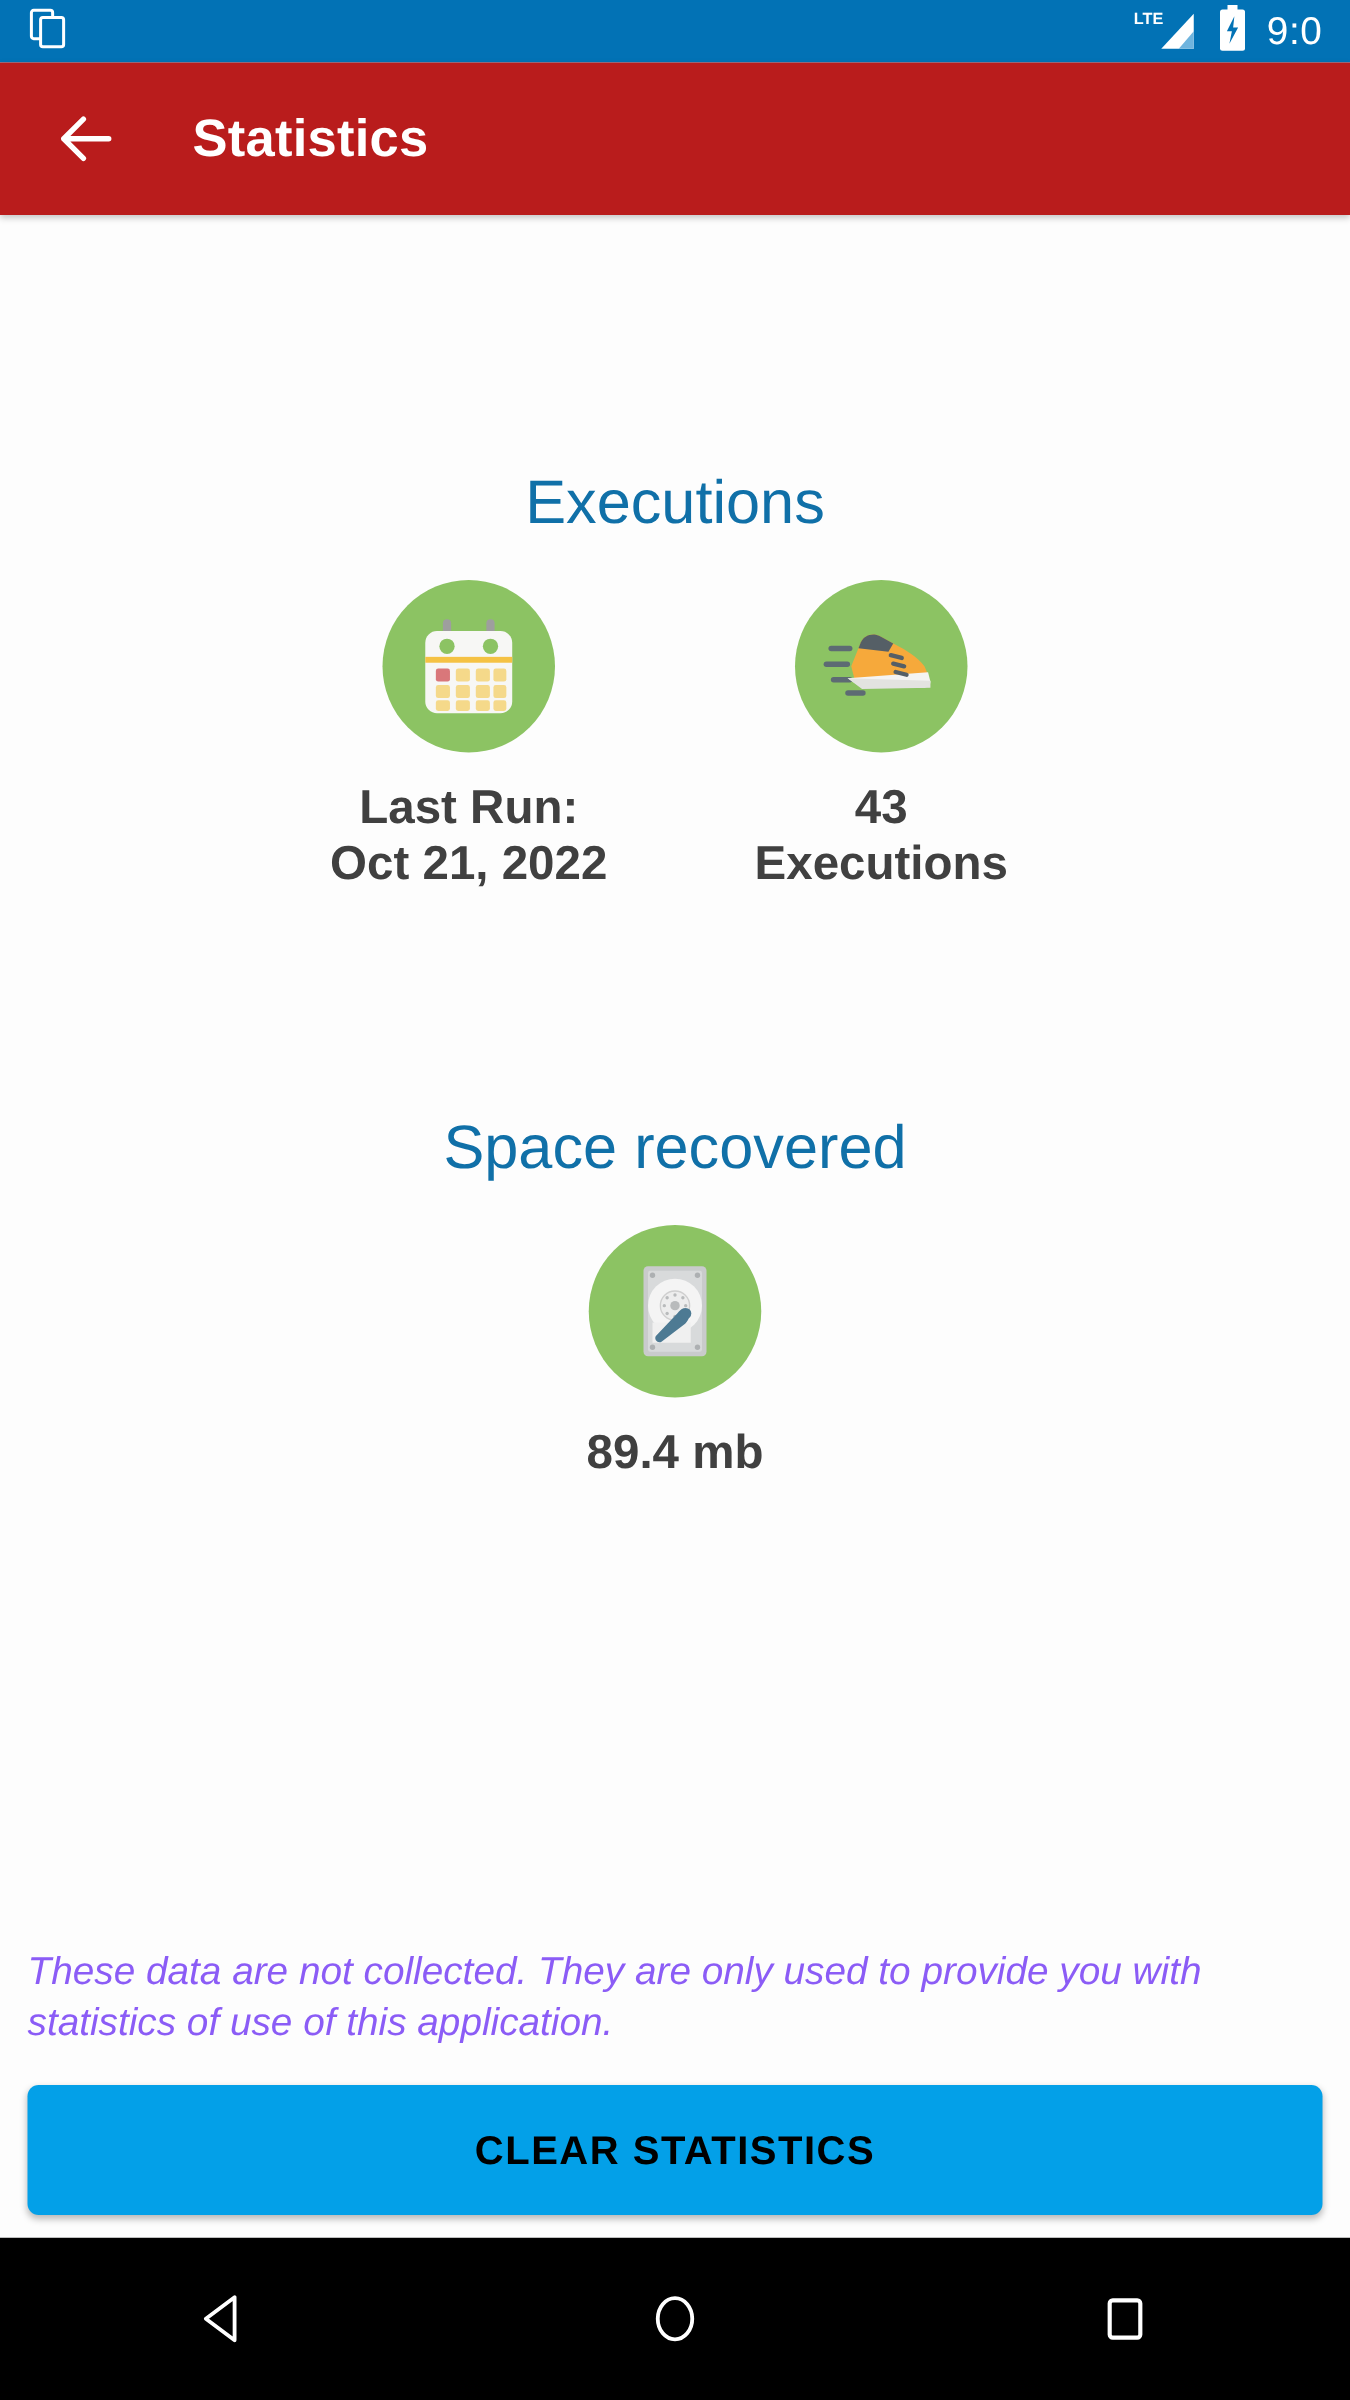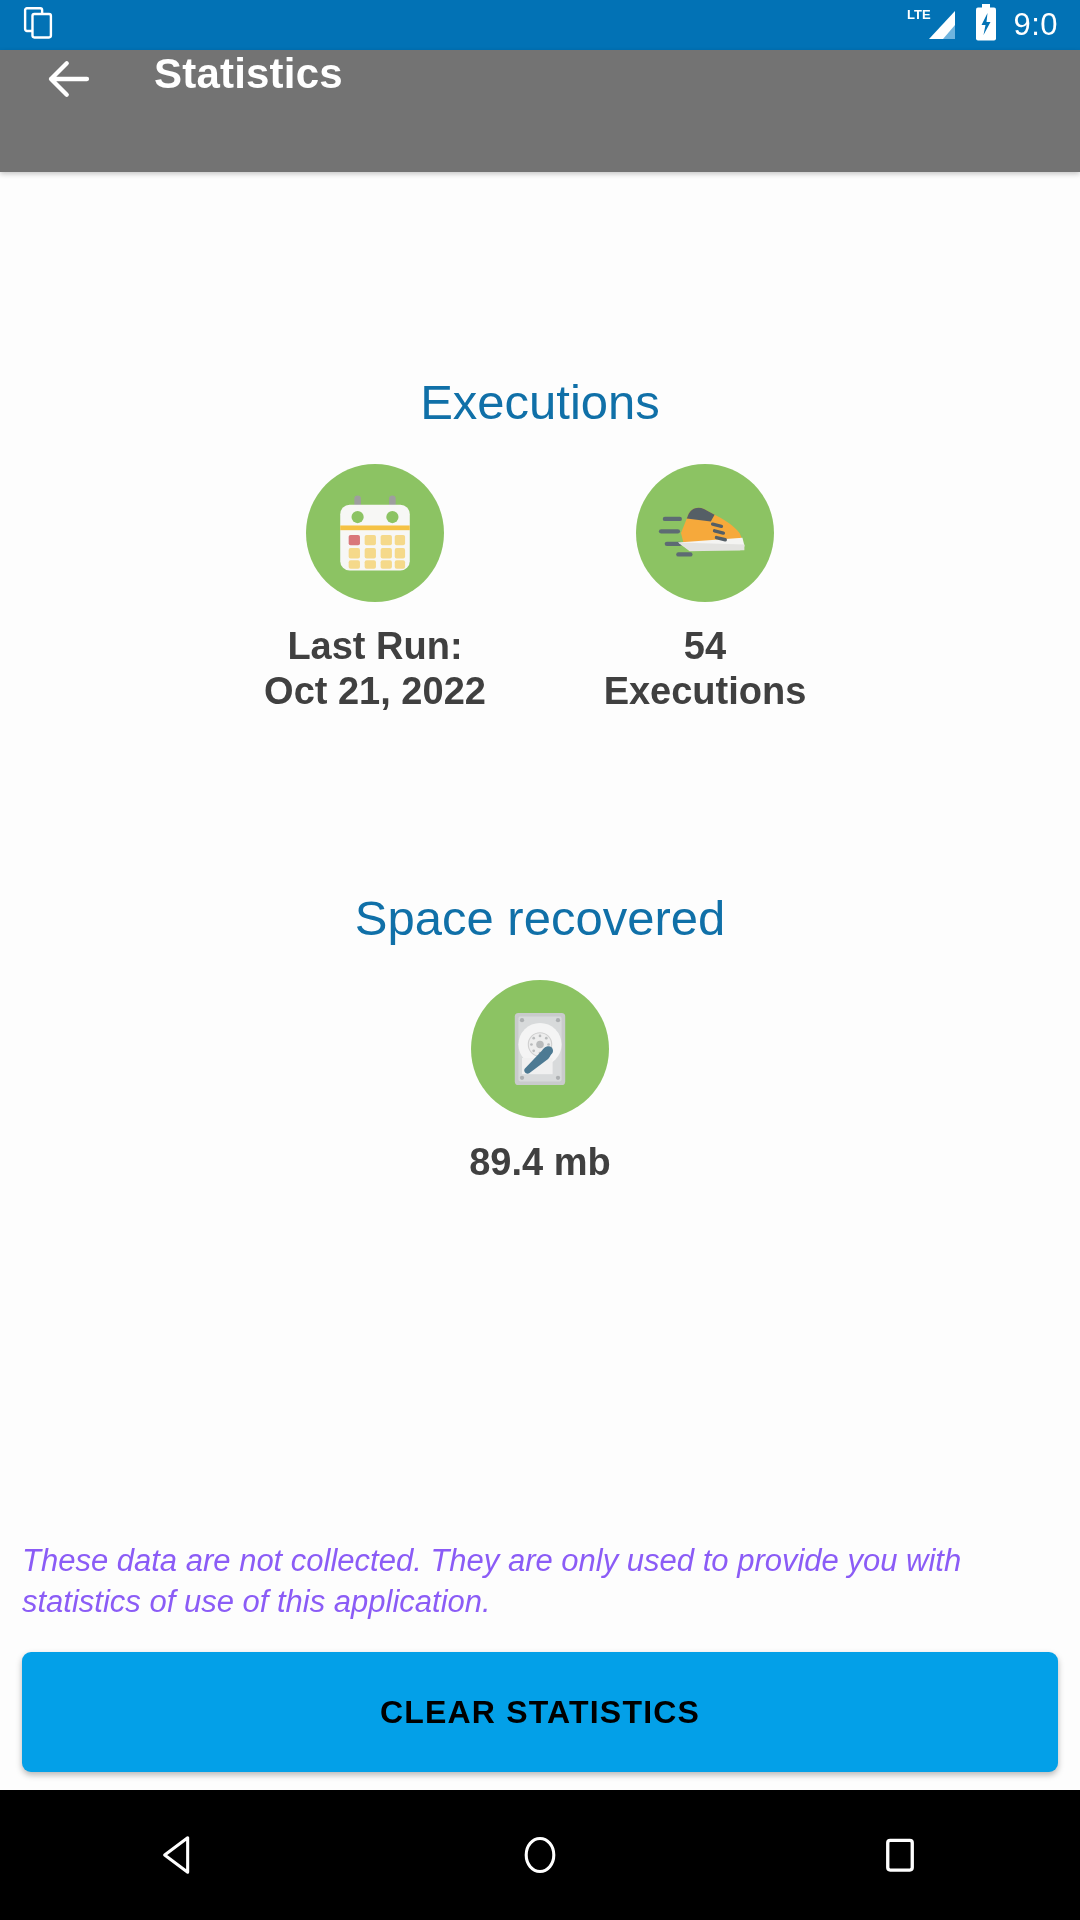--- a/index.html
+++ b/index.html
@@ -16,22 +16,22 @@
     height:50px; background:#0272b5; flex:0 0 50px;
     display:flex; align-items:center; padding:0 22px;
     color:#ffffff;
   }
   .sb-left { display:flex; align-items:center; gap:10px; }
   .sb-right { margin-left:auto; display:flex; align-items:center; gap:14px; }
   .sb-time { font-size:31px; font-weight:400; letter-spacing:0.5px; color:#fff; }
 
   
   .appbar {
-    flex:0 0 122px; background:#737373;
-    display:flex; padding:0 40px;
+    flex:0 0 122px; background:#b91c1c;
+    display:flex; align-items:center; padding:0 40px;
     box-shadow:0 2px 5px rgba(0,0,0,0.22);
     position:relative; z-index:5;
   }
   .back-btn { width:58px; height:58px; display:flex; align-items:center; justify-content:center; cursor:pointer; }
   .appbar-title {
     color:#ffffff; font-size:42px; font-weight:700;
     margin-left:56px; letter-spacing:0.2px;
   }
 
   
@@ -62,21 +62,21 @@
     white-space:pre-line;
   }
 
   
   .footer { flex:0 0 auto; padding:0 22px 18px 22px; }
   .disclaimer {
     font-size:31px; font-style:italic; color:#8b5cf6;
     line-height:1.33; margin-bottom:30px;
   }
   .clear-btn {
-    display:block; width:100%; height:120px;
+    display:block; width:100%; height:104px;
     background:#03a0e8; color:#000000;
     border:none; border-radius:9px;
     font-family:"Liberation Sans", sans-serif;
     font-size:32px; font-weight:700; letter-spacing:1.2px;
     box-shadow:0 3px 6px rgba(0,0,0,0.28);
     cursor:pointer;
   }
 
   
   .navbar {
@@ -175,21 +175,21 @@
                 <path d="M33 30 C36 24 43 22 49 25 L60 31 L56 38 L31 35 Z" fill="#555f66"></path>
                 <path d="M22 60 L89 55 L91 63 C91 66 88 68 85 68 L34 68 Z" fill="#f4f4f2"></path>
                 <path d="M22 60 L91 62 L91 68 L34 69 Z" fill="#e3e3e0"></path>
                 <g fill="#555f66">
                   <rect x="56" y="40" width="13" height="3.6" rx="1.8" transform="rotate(14 62 42)"></rect>
                   <rect x="58" y="47" width="13" height="3.6" rx="1.8" transform="rotate(14 64 49)"></rect>
                   <rect x="60" y="54" width="13" height="3.6" rx="1.8" transform="rotate(14 66 56)"></rect>
                 </g>
               </svg>
             </div>
-            <div class="card-label">54
+            <div class="card-label">43
 Executions</div>
           </div>
 
         </div>
       </div>
 
       <div class="section space">
         <div class="section-title">Space recovered</div>
         <div class="cards">
 

